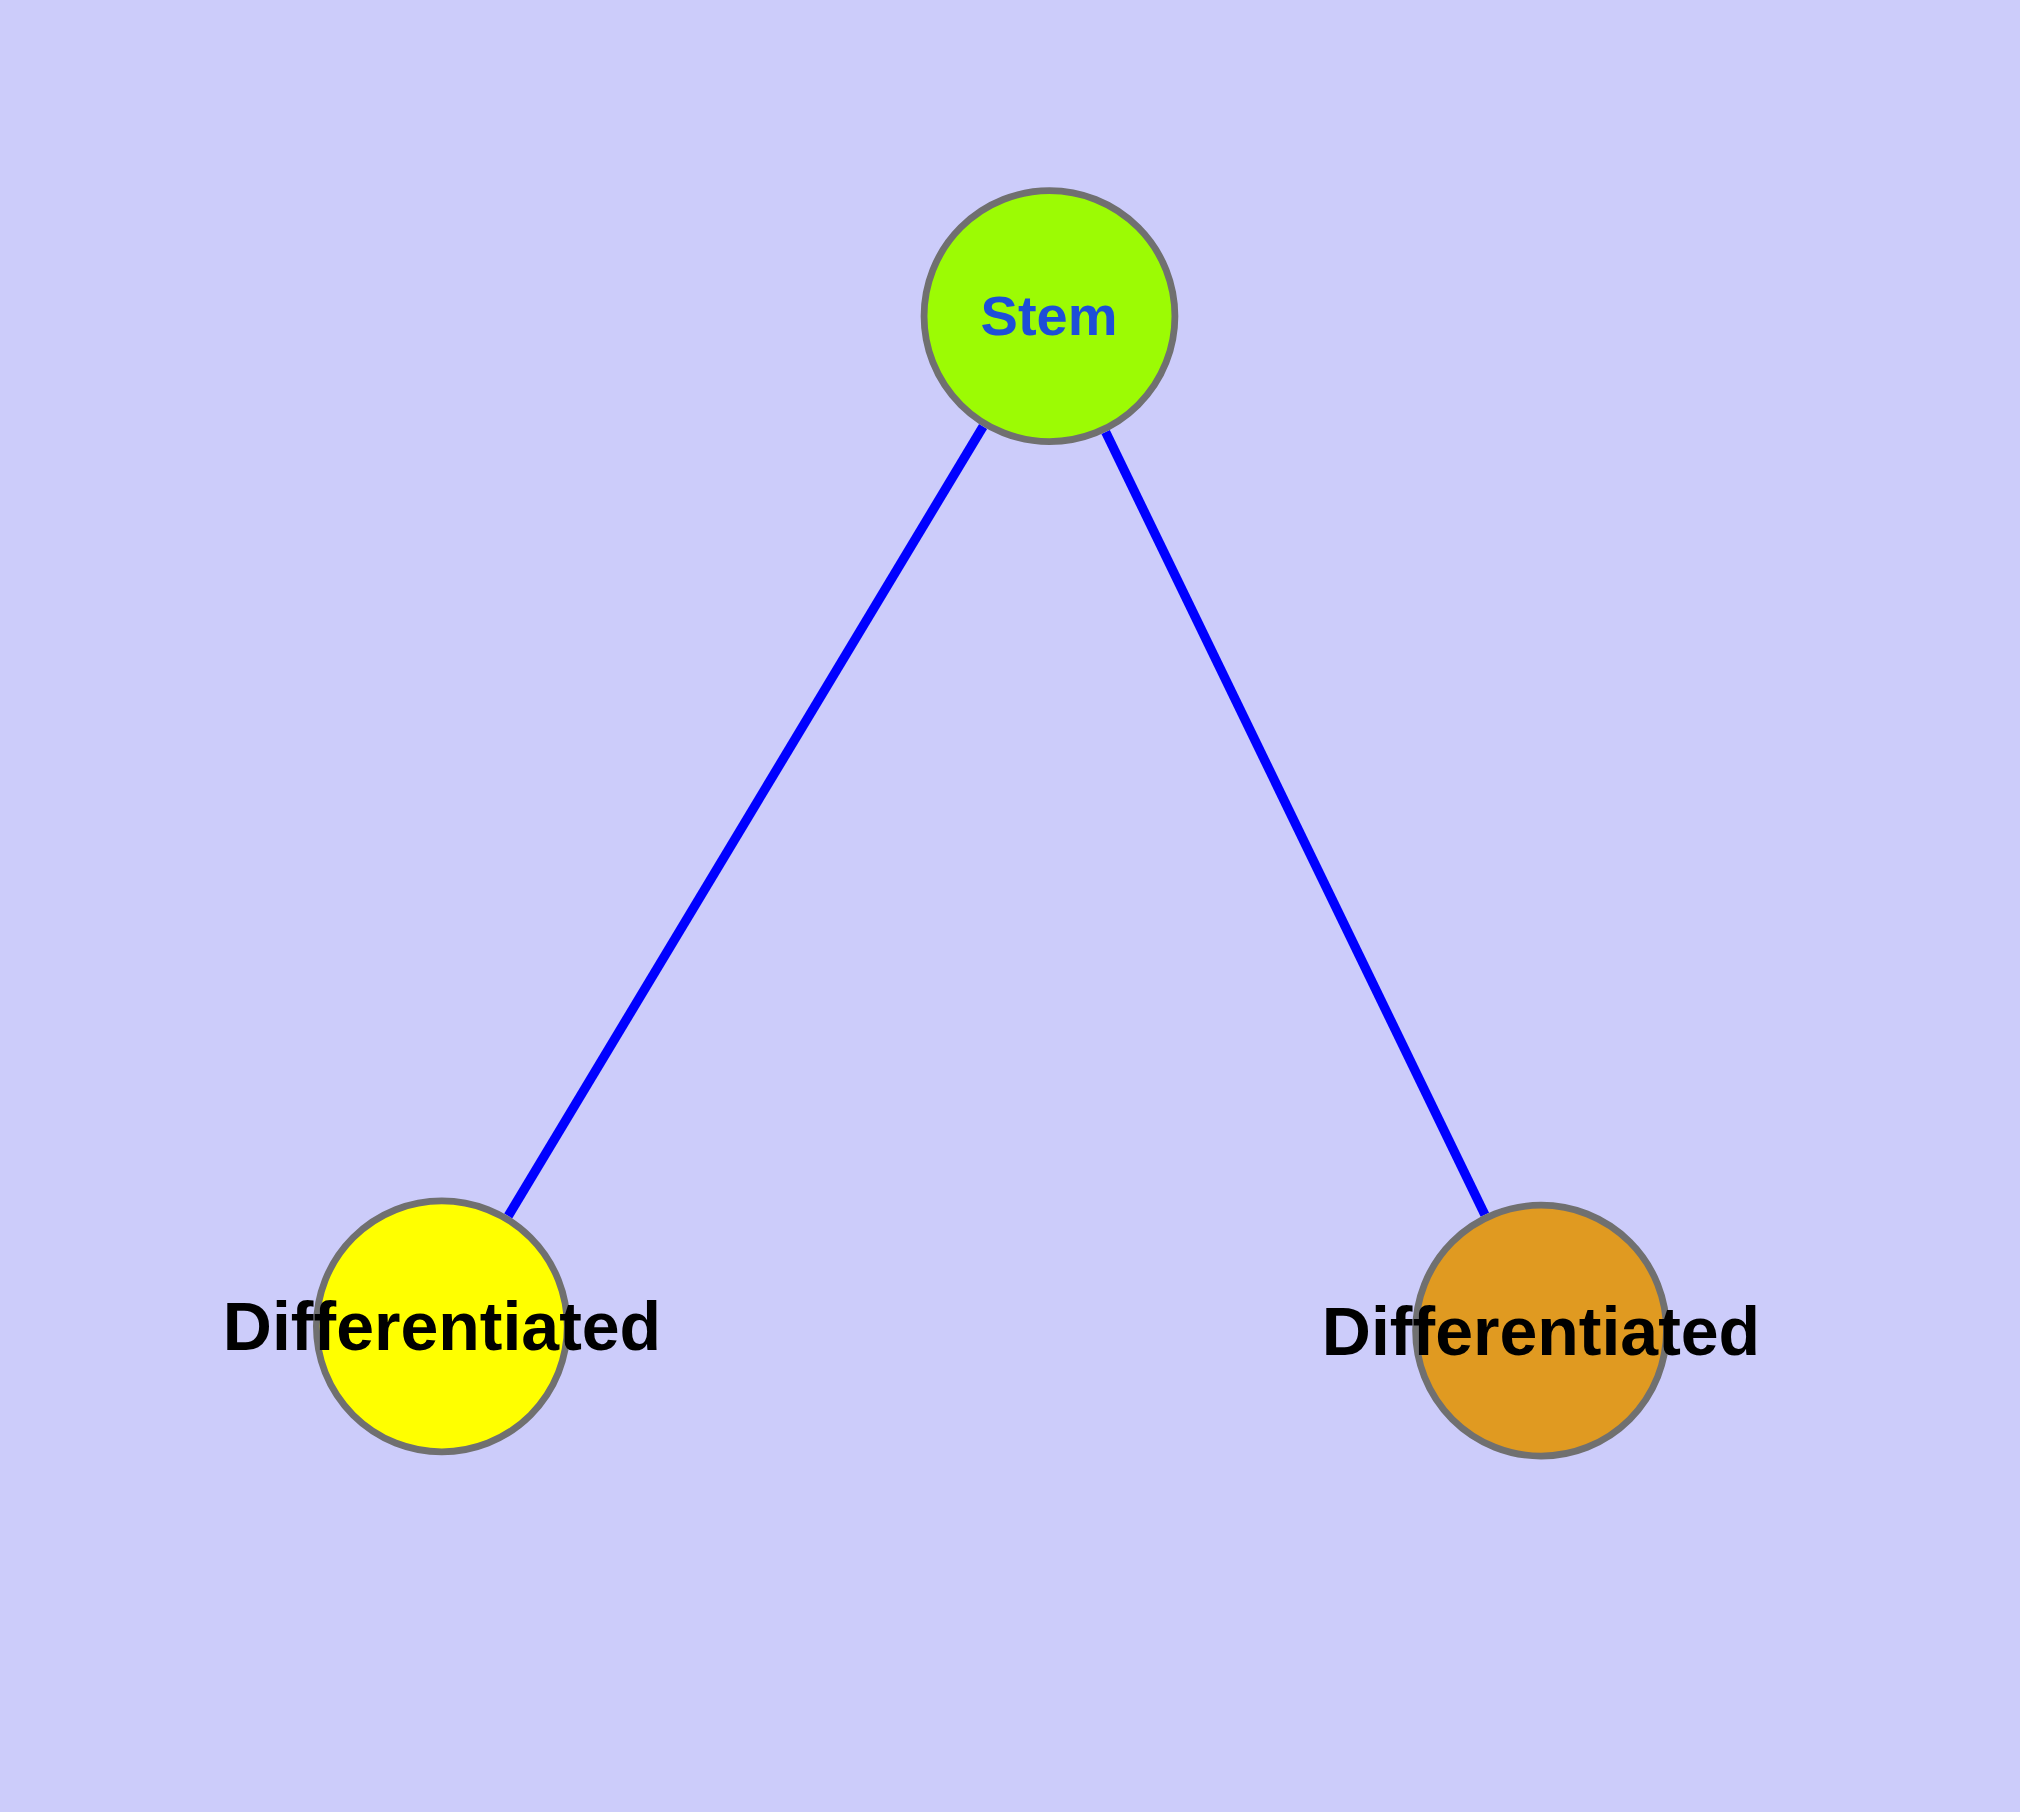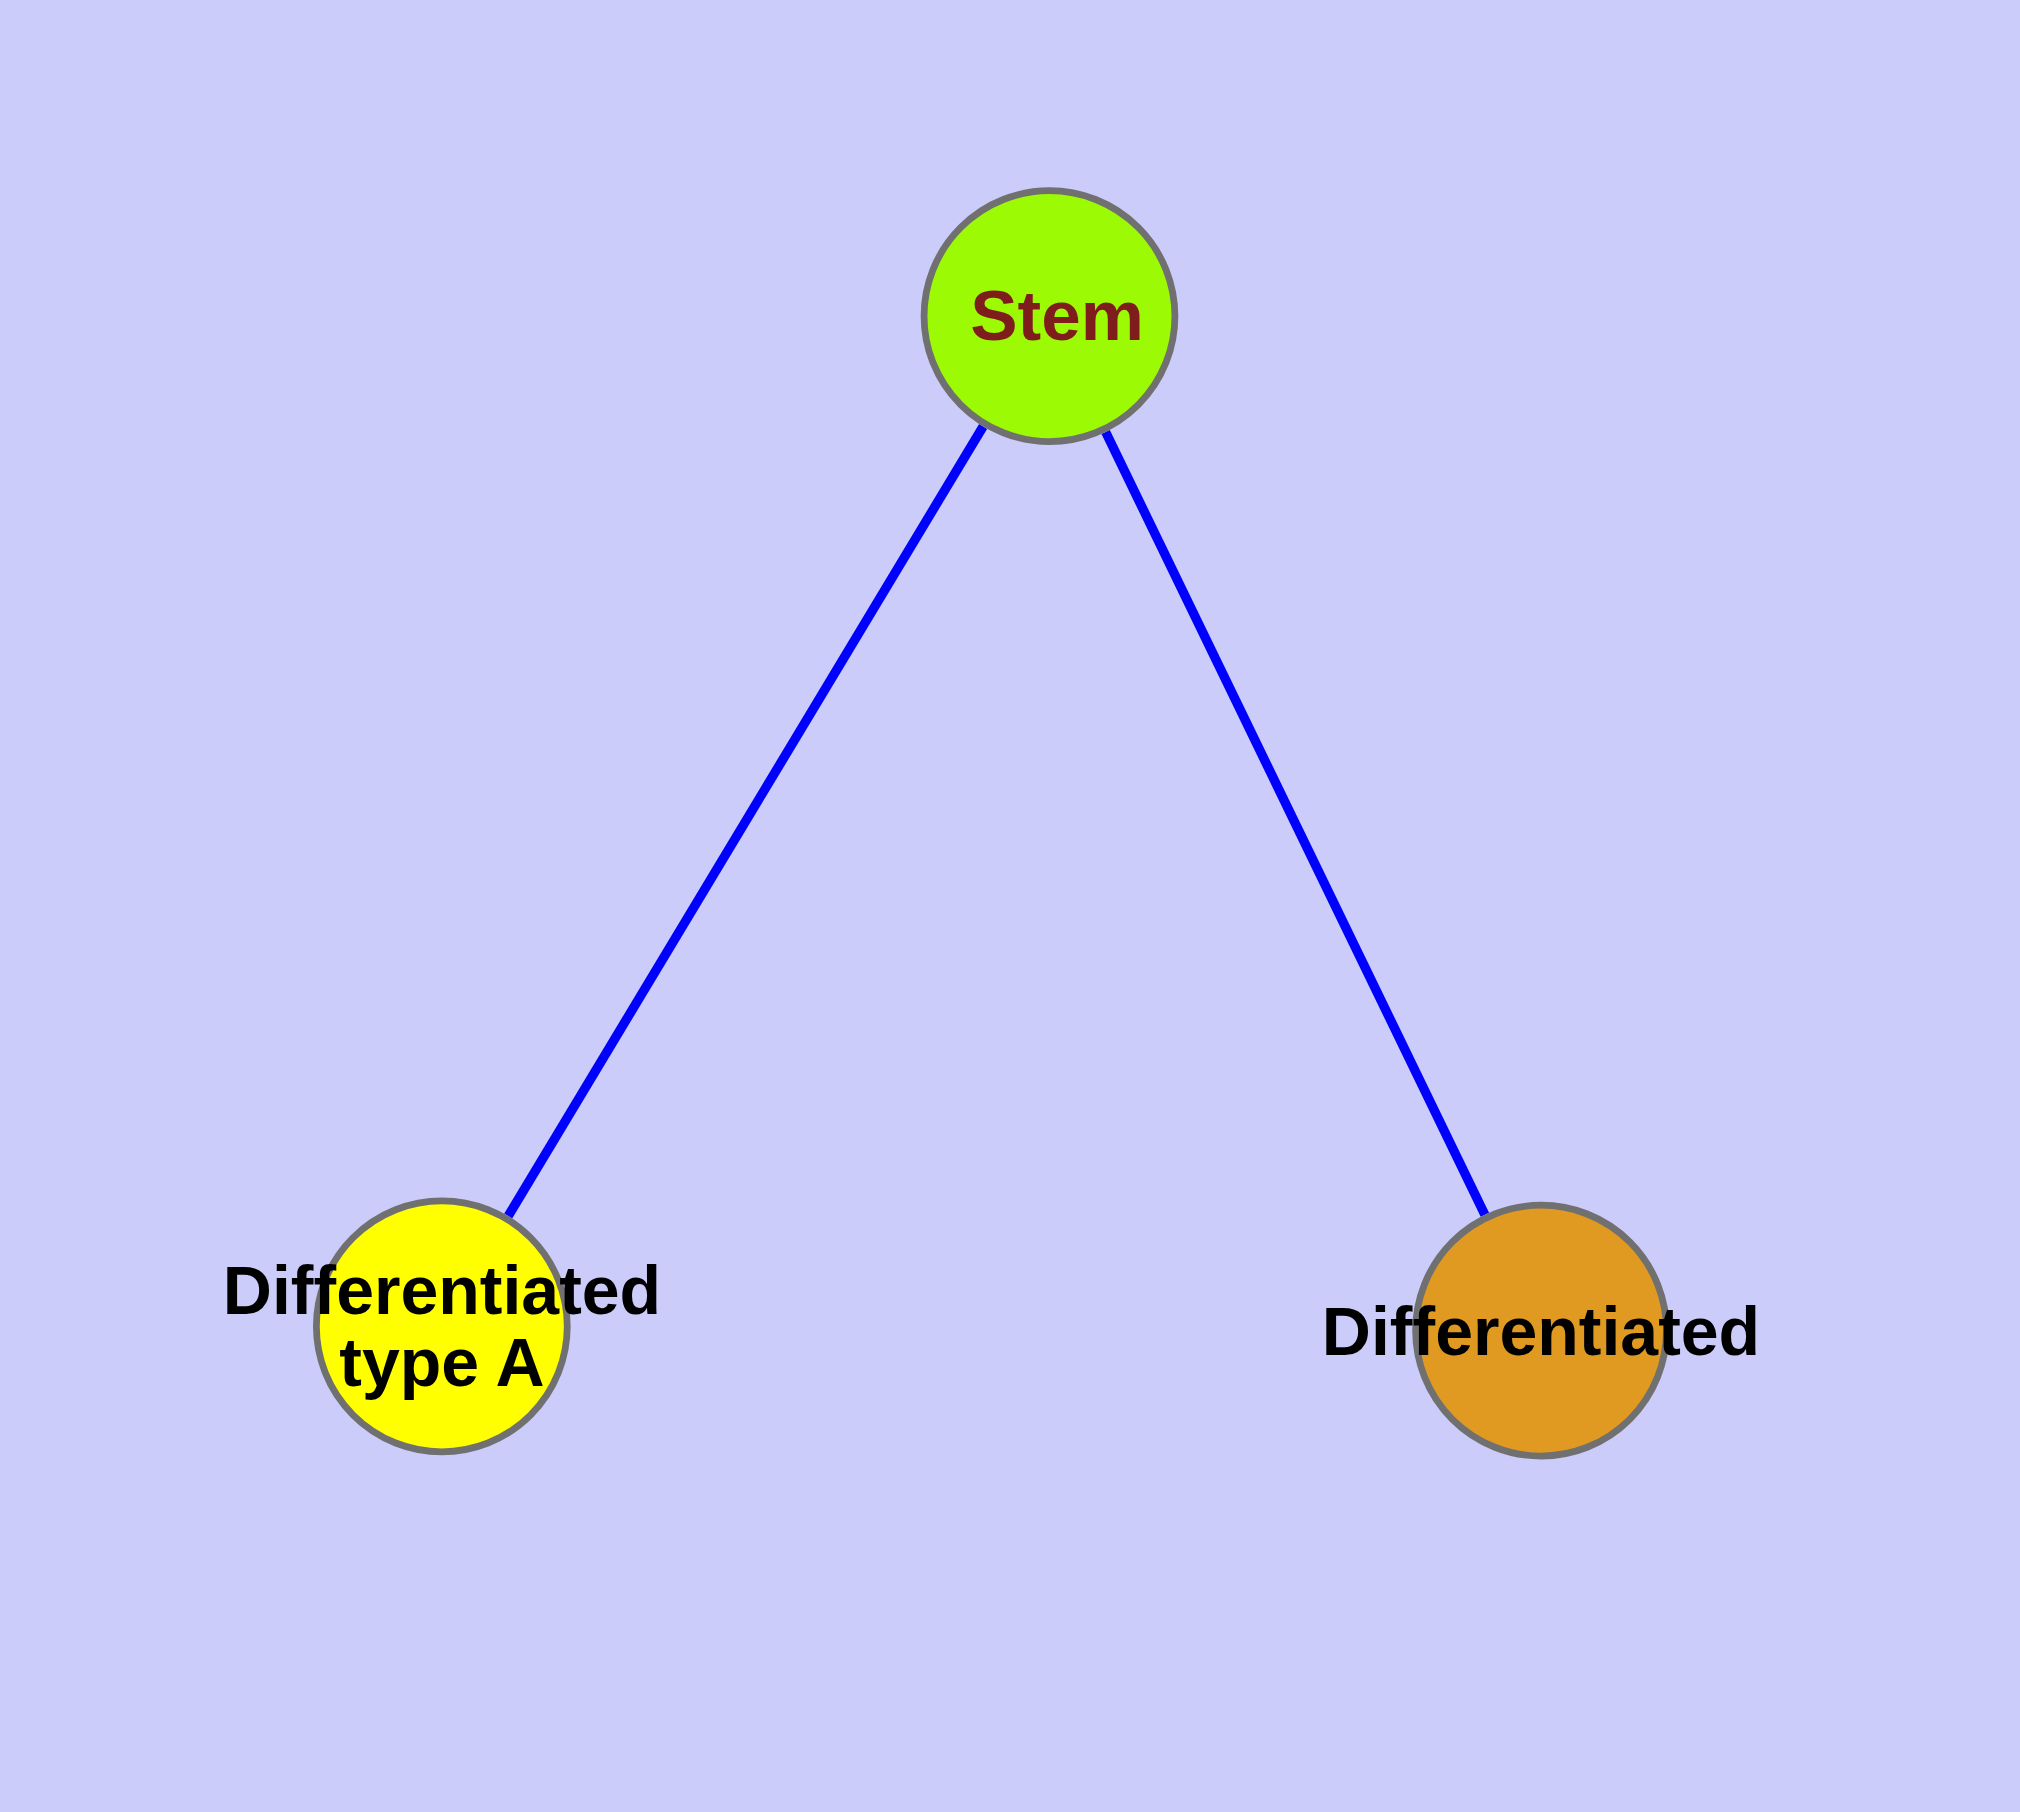--- a/index.html
+++ b/index.html
@@ -52,26 +52,25 @@
         <line x1="1304.2799254896697" y1="509.78805312264603" x2="1751.7200745103303" y2="1433.211946877354" stroke="#0000ff" stroke-width="11" stroke-linecap="butt"></line>
       </g>
     <g id="nodes-group">
         <circle cx="1238" cy="373" r="148" fill="#9cfb04" stroke="#707070" stroke-width="8"></circle>
         <circle cx="521" cy="1565" r="148" fill="#ffff00" stroke="#707070" stroke-width="8"></circle>
         <circle cx="1818" cy="1570" r="148" fill="#e09a21" stroke="#707070" stroke-width="8"></circle>
       </g>
   </svg>
 
   <div id="labels-layer">
-      <div class="node-label" style="left: 1049px; top: 316px; font-size: 71px; color: #7f1d1d; margin-left: 8px;">
+      <div class="node-label" style="left: 1049px; top: 316px; font-size: 56px; color: #1d4ed8;">
         <span class="label-line">Stem</span>
       </div>
       <div class="node-label" style="left: 442px; top: 1326px; font-size: 68px; color: rgb(0, 0, 0);">
         <span class="label-line">Differentiated</span>
-        <span class="label-line">type A</span>
       </div>
       <div class="node-label" style="left: 1541px; top: 1331px; font-size: 68px; color: rgb(0, 0, 0);">
         <span class="label-line">Differentiated</span>
       </div>
     </div>
 
 </div>
 
 
 </body></html>

